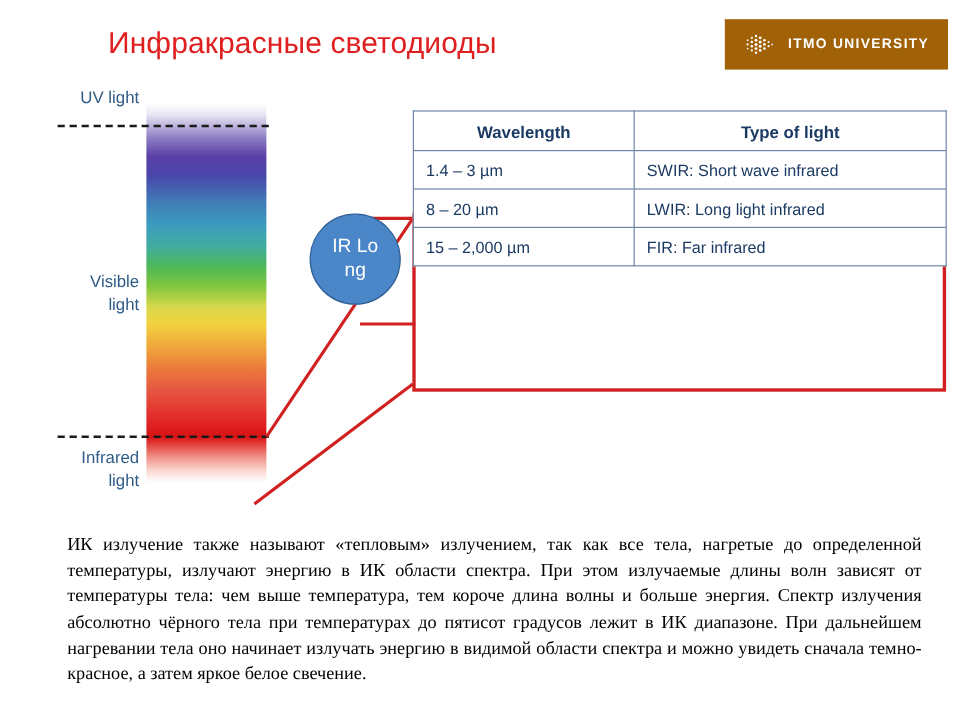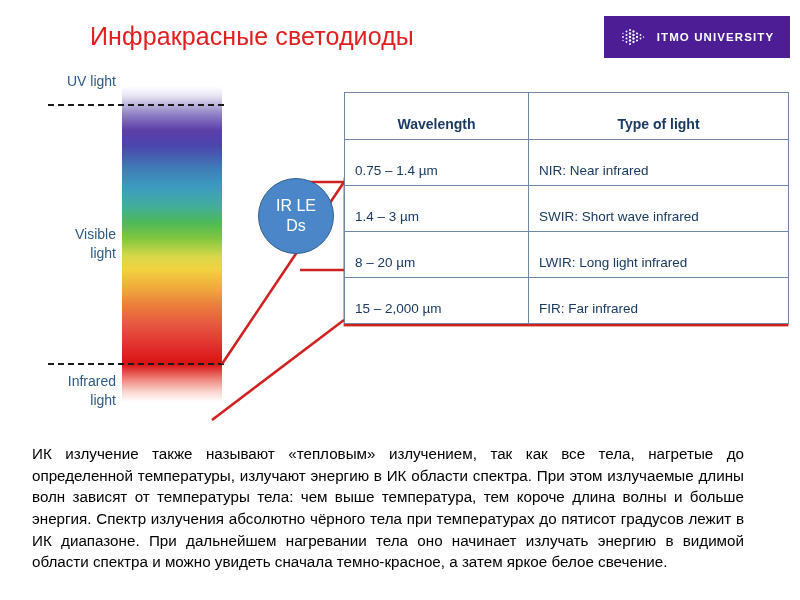--- a/index.html
+++ b/index.html
@@ -29,21 +29,21 @@
     margin-left: 44px;
   }
 
   
   #itmo-logo {
     position: absolute;
     left: 604px;
     top: 16px;
     width: 186px;
     height: 42px;
-    background: #4c1d95;
+    background: #a16207;
     display: flex;
     align-items: center;
     justify-content: center;
     gap: 9px;
     text-align: right;
   }
   #itmo-mark {
     width: 28px;
     height: 20px;
     display: block;
@@ -150,48 +150,48 @@
     width: 444px;
     border-collapse: collapse;
     table-layout: fixed;
     background: #ffffff;
     font-family: "Liberation Sans", sans-serif;
   }
   #wavelength-table th,
   #wavelength-table td {
     border: 1px solid #6f86a8;
     color: #1b3a63;
-    padding: 16px 0 0 10px;
+    padding: 2px 0 0 10px;
     height: 29px;
     vertical-align: middle;
     font-size: 13.5px;
     font-weight: normal;
     text-align: left;
   }
   #wavelength-table th {
     text-align: center;
     font-weight: bold;
     font-size: 14px;
     height: 30px;
     padding-left: 0;
   }
   #wavelength-table col.c-wl { width: 184px; }
   #wavelength-table col.c-type { width: 260px; }
 
   
   #body-paragraph {
     position: absolute;
-    left: 32px;
+    left: 56px;
     top: 428px;
     width: 712px;
     font-size: 15.2px;
     line-height: 1.42;
     color: #000000;
     text-align: justify;
-    font-family: Liberation Sans, sans-serif;
+    font-family: Liberation Serif, serif;
   }
 </style>
 </head>
 <body>
 
 <div id="slide-title">Инфракрасные светодиоды</div>
 
 <div id="itmo-logo">
   <svg id="itmo-mark" viewBox="0 0 28 20">
     <g fill="#ffffff">
@@ -242,38 +242,34 @@
 
   <line x1="222" y1="364" x2="344" y2="182" stroke="#d02020" stroke-width="2.6"></line>
   <line x1="212" y1="420" x2="344" y2="320" stroke="#d02020" stroke-width="2.6"></line>
 
   <line x1="300" y1="182" x2="346" y2="182" stroke="#d02020" stroke-width="2.6"></line>
   <line x1="300" y1="270" x2="346" y2="270" stroke="#d02020" stroke-width="2.6"></line>
 
   <rect x="345" y="179" width="442" height="146" fill="none" stroke="#d02020" stroke-width="2.8"></rect>
 </svg>
 
-<div id="ir-leds-circle">IR LEDs</div>
+<div id="ir-leds-circle">IR Long</div>
 
 <table id="wavelength-table">
   <colgroup>
       <col class="c-wl">
       <col class="c-type">
     </colgroup>
   <thead>
     <tr>
       <th>Wavelength</th>
       <th>Type of light</th>
     </tr>
   </thead>
   <tbody id="wavelength-tbody">
-      <tr>
-        <td>0.75 – 1.4 µm</td>
-        <td>NIR: Near infrared</td>
-      </tr>
       <tr>
         <td>1.4 – 3 µm</td>
         <td>SWIR: Short wave infrared</td>
       </tr>
       <tr>
         <td>8 – 20 µm</td>
         <td>LWIR: Long light infrared</td>
       </tr>
       <tr>
         <td>15 – 2,000 µm</td>

